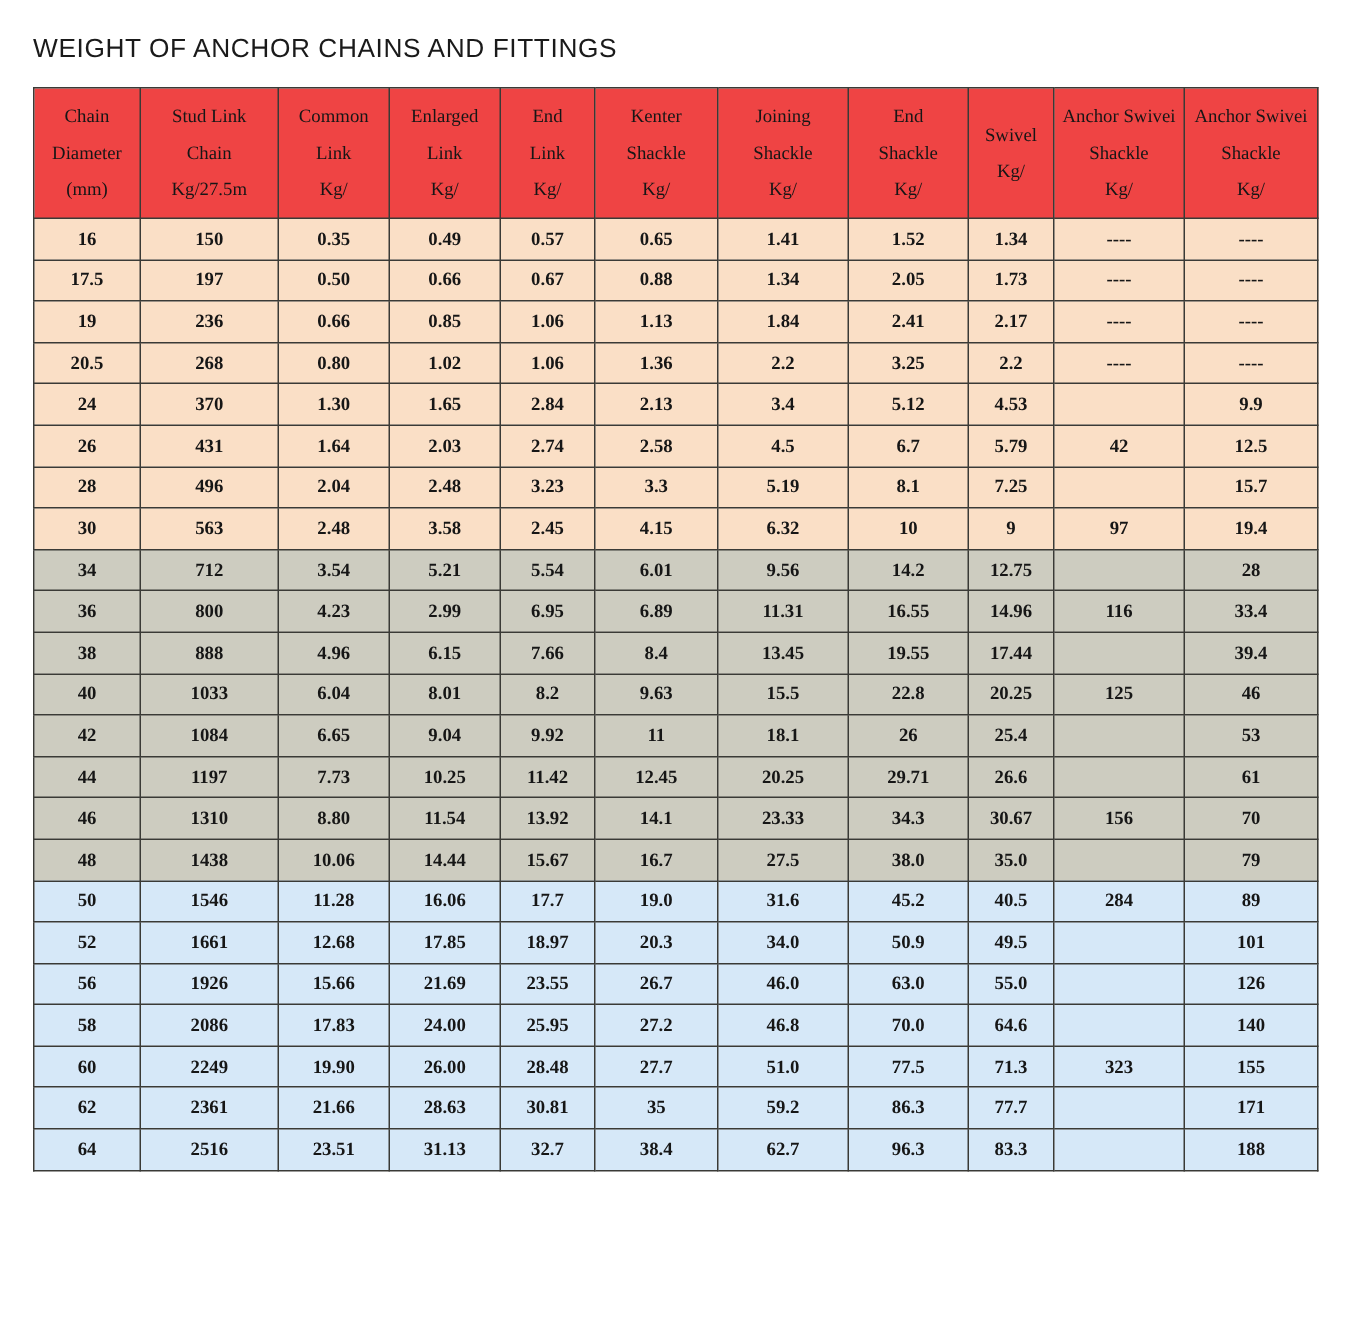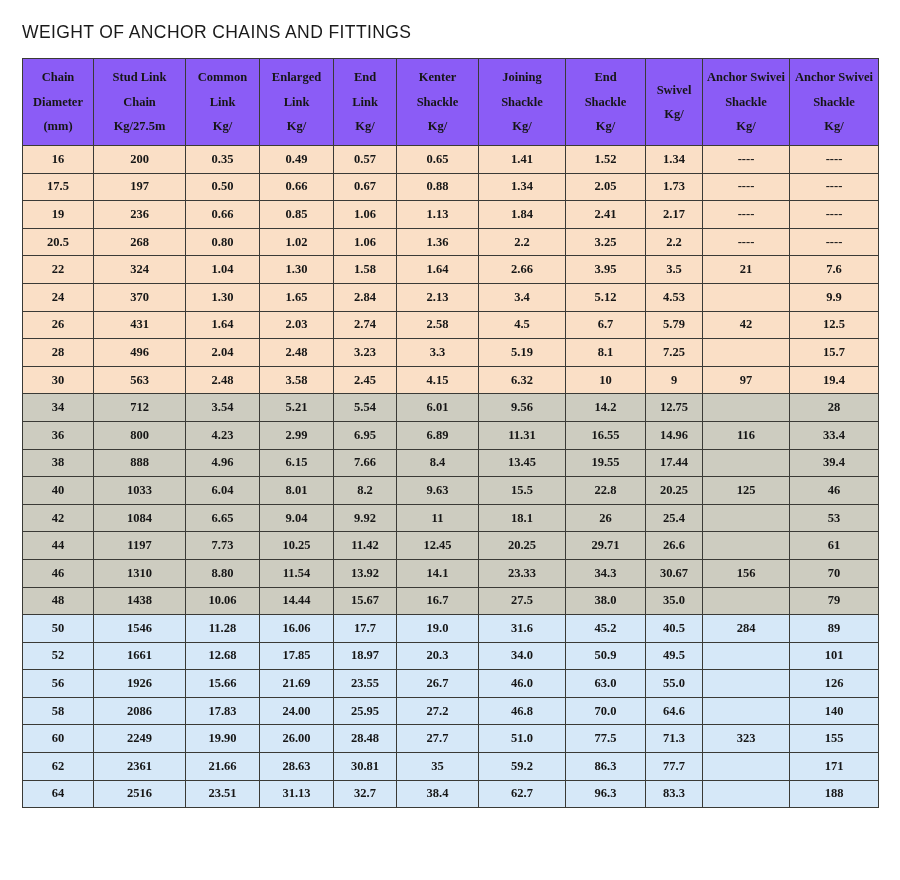--- a/index.html
+++ b/index.html
@@ -44,22 +44,22 @@
   }
   table.wt td, table.wt th {
     border: 1px solid #3a3a36;
     text-align: center;
     vertical-align: middle;
     font-family: "Liberation Serif", serif;
     color: #161616;
     padding: 0;
   }
   thead th {
-    background: #8b5cf6;
-    font-weight: bold;
+    background: #ef4444;
+    font-weight: normal;
     font-size: 12.5px;
     line-height: 1.95;
     padding: 6px 2px 7px 2px;
     height: 86px;
   }
   thead th .hl {
     display: block;
     white-space: nowrap;
   }
   tbody td {
@@ -161,21 +161,21 @@
             <th>
               <span class="hl">Anchor Swivei</span>
               <span class="hl">Shackle</span>
               <span class="hl">Kg/</span>
             </th>
           </tr>
       </thead>
       <tbody id="table-body">
           <tr class="band-peach">
             <td>16</td>
-            <td>200</td>
+            <td>150</td>
             <td>0.35</td>
             <td>0.49</td>
             <td>0.57</td>
             <td>0.65</td>
             <td>1.41</td>
             <td>1.52</td>
             <td>1.34</td>
             <td>----</td>
             <td>----</td>
           </tr>
@@ -210,33 +210,20 @@
             <td>268</td>
             <td>0.80</td>
             <td>1.02</td>
             <td>1.06</td>
             <td>1.36</td>
             <td>2.2</td>
             <td>3.25</td>
             <td>2.2</td>
             <td>----</td>
             <td>----</td>
-          </tr>
-          <tr class="band-peach">
-            <td>22</td>
-            <td>324</td>
-            <td>1.04</td>
-            <td>1.30</td>
-            <td>1.58</td>
-            <td>1.64</td>
-            <td>2.66</td>
-            <td>3.95</td>
-            <td>3.5</td>
-            <td>21</td>
-            <td>7.6</td>
           </tr>
           <tr class="band-peach">
             <td>24</td>
             <td>370</td>
             <td>1.30</td>
             <td>1.65</td>
             <td>2.84</td>
             <td>2.13</td>
             <td>3.4</td>
             <td>5.12</td>

